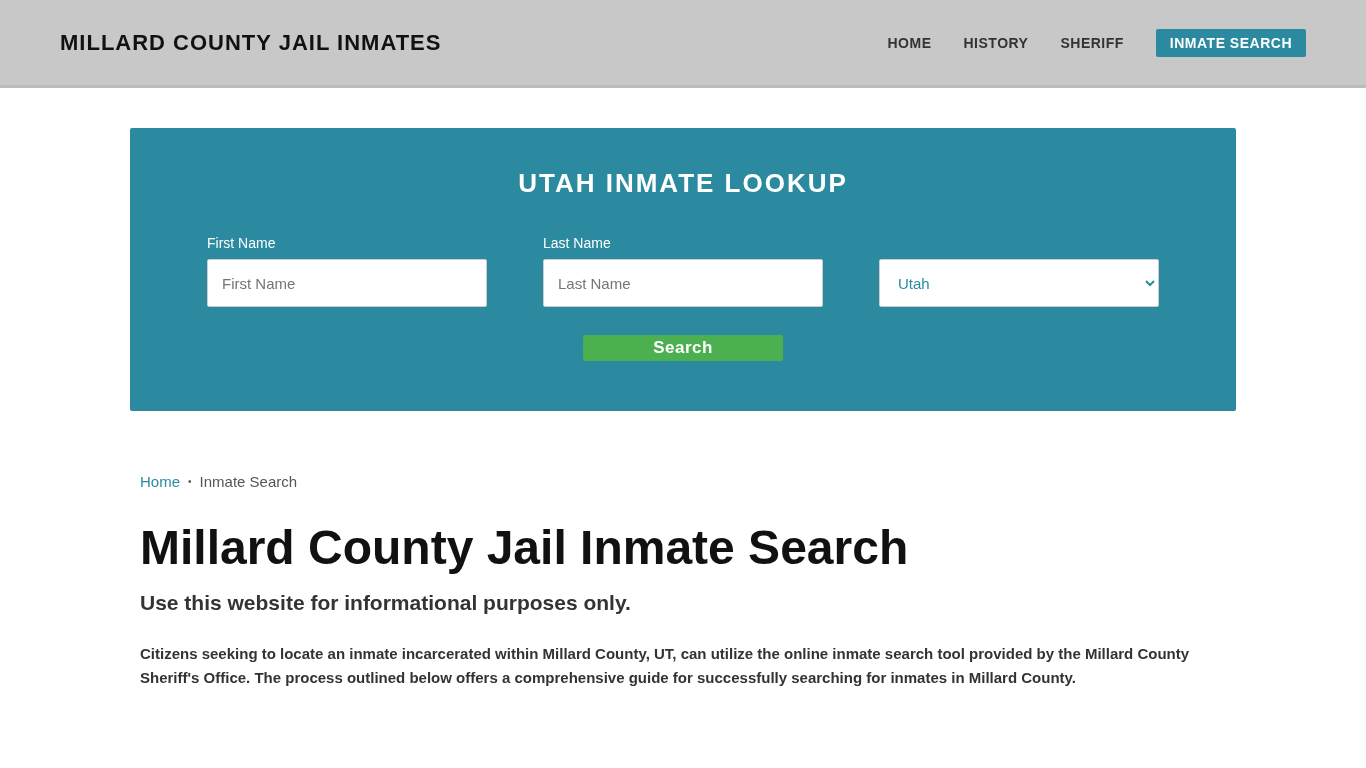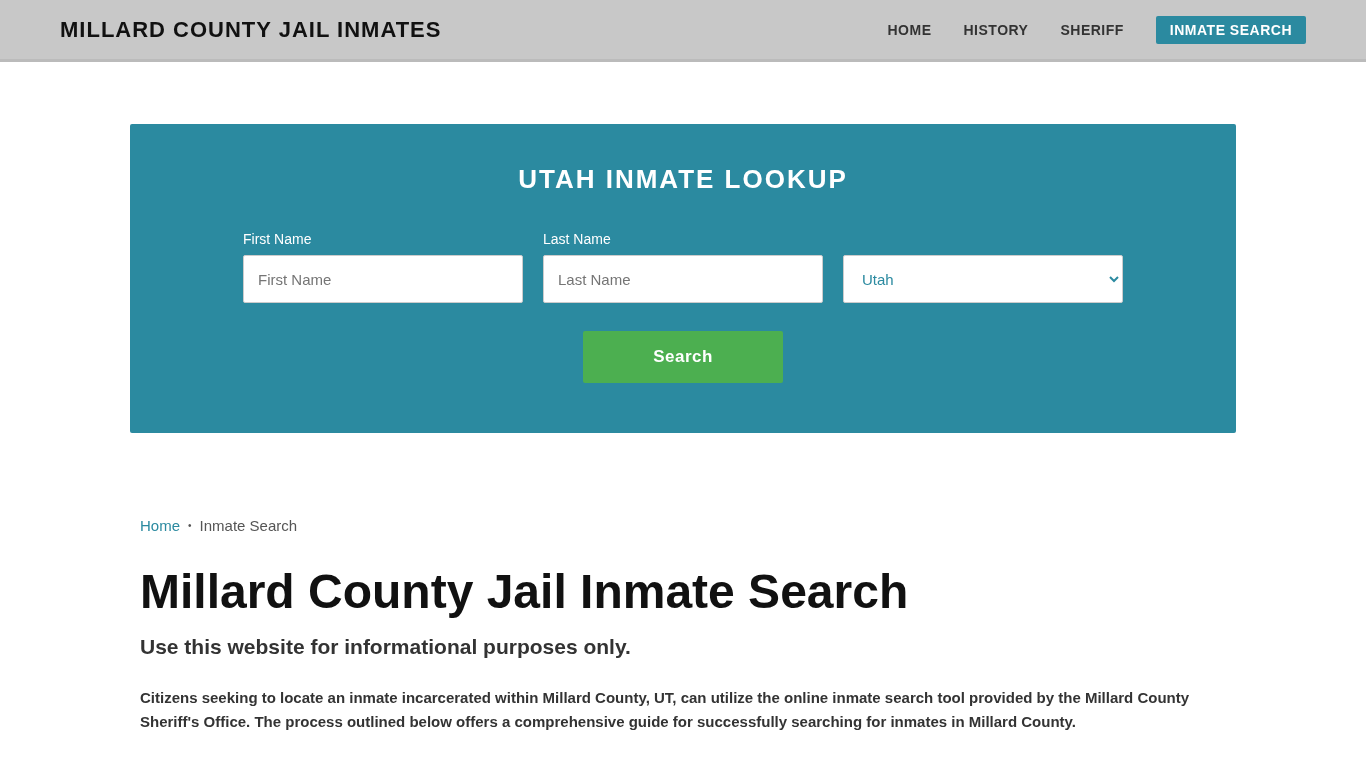--- a/index.html
+++ b/index.html
@@ -12,21 +12,21 @@
       background: #fff;
       color: #333;
       width: 1366px;
       min-height: 768px;
     }
 
     
     .header {
       background: #c8c8c8;
       padding: 0 60px;
-      height: 62px;
+      height: 88px;
       display: flex;
       align-items: center;
       justify-content: space-between;
       border-bottom: 3px solid #bbb;
     }
     .site-title {
       font-size: 22px;
       font-weight: 900;
       color: #111;
       letter-spacing: 1px;
@@ -49,36 +49,36 @@
     .nav-item.active {
       background: #2b8aa0;
       color: #fff;
       padding: 6px 14px;
       border-radius: 2px;
     }
 
     
     .search-banner {
       background: #2b8aa0;
-      margin: 62px 130px;
+      margin: 40px 130px;
       padding: 40px 60px 50px;
       border-radius: 2px;
     }
     .banner-title {
       text-align: center;
       font-size: 26px;
       font-weight: 700;
       color: #fff;
       letter-spacing: 2px;
       margin-bottom: 36px;
       text-transform: uppercase;
     }
     .form-row {
       display: flex;
-      gap: 20px;
+      gap: 56px;
       justify-content: center;
       align-items: flex-end;
       margin-bottom: 28px;
     }
     .form-group {
       display: flex;
       flex-direction: column;
       gap: 8px;
     }
     .form-group label {
@@ -105,21 +105,21 @@
     .search-btn-row {
       display: flex;
       justify-content: center;
     }
     .search-btn {
       background: #4caf50;
       color: #fff;
       font-size: 17px;
       font-weight: 600;
       border: none;
-      padding: 16px 70px;
+      padding: 3px 70px;
       cursor: pointer;
       border-radius: 2px;
       letter-spacing: 0.5px;
     }
 
     
     .breadcrumb-section {
       padding: 22px 140px 10px;
       display: flex;
       align-items: center;

